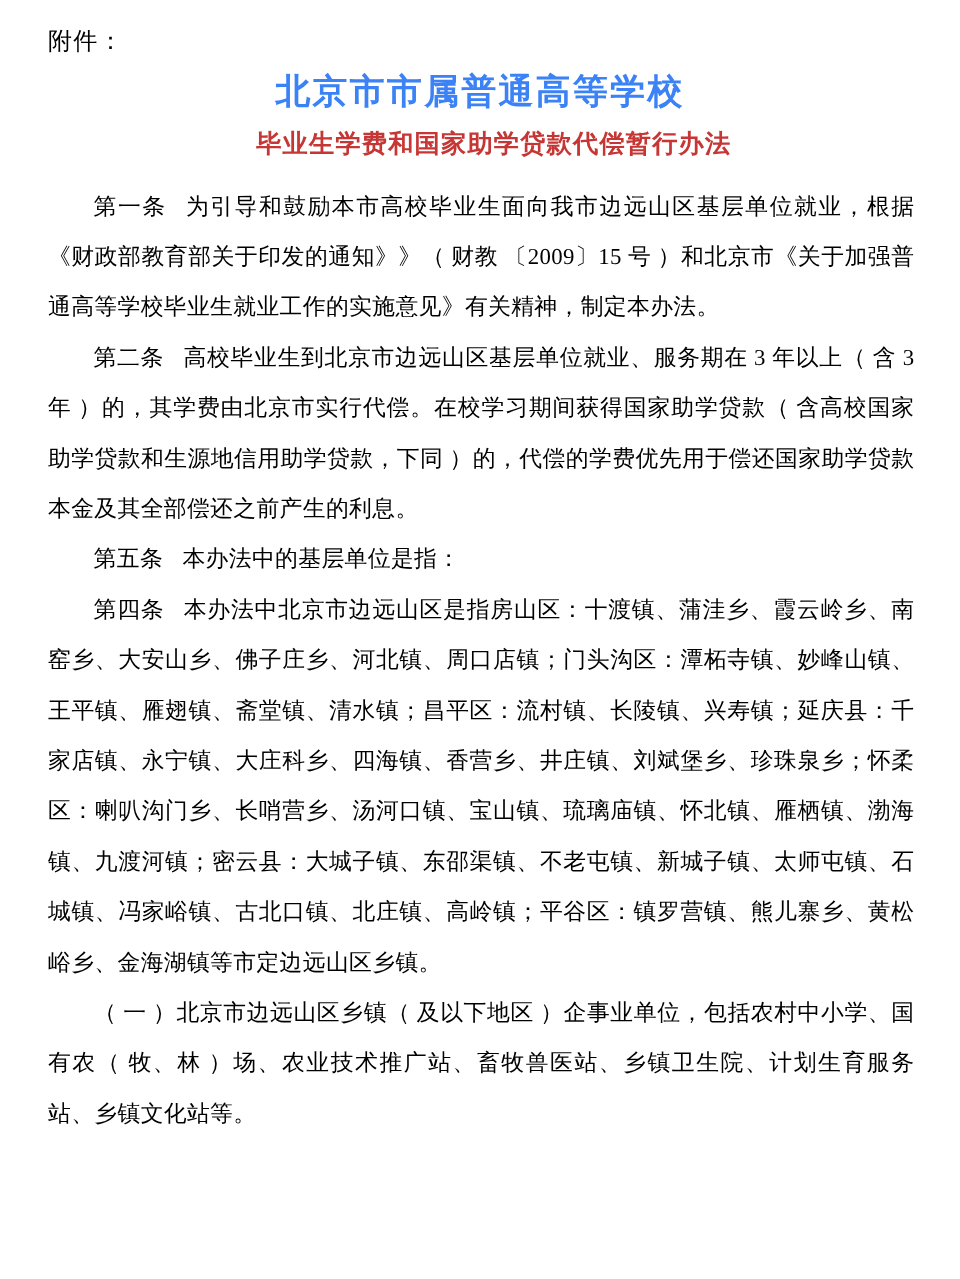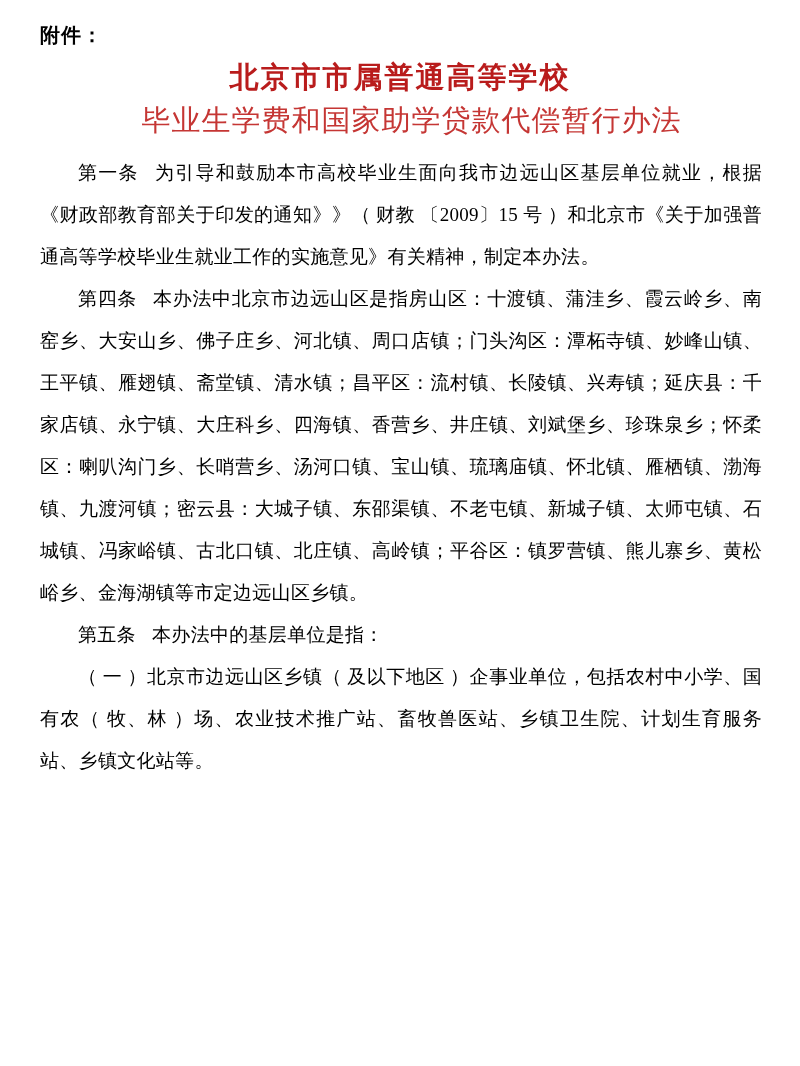--- a/index.html
+++ b/index.html
@@ -12,38 +12,37 @@
     height: 1066px;
     overflow: hidden;
     font-family: "Liberation Serif", "DejaVu Serif", serif;
     color: #000000;
   }
   .attachment-label {
     margin: 22px 0 0 40px;
     font-size: 20px;
     line-height: 26px;
     letter-spacing: 1px;
-    font-weight: bold;
   }
   .doc-title-line1 {
     margin: 12px 0 0 0;
     text-align: center;
     font-family: "Liberation Sans", "DejaVu Sans", sans-serif;
     font-weight: bold;
     font-size: 29px;
     line-height: 34px;
-    color: #b91c1c;
+    color: #3b82f6;
     letter-spacing: 2px;
   }
   .doc-title-line2 {
     margin: 9px 0 0 0;
     text-align: center;
     font-family: "Liberation Serif", "DejaVu Serif", serif;
-    font-weight: normal;
-    font-size: 29px;
+    font-weight: bold;
+    font-size: 21px;
     line-height: 34px;
     color: #c53634;
     letter-spacing: 1px;
     padding-left: 23px;
   }
   .content {
     margin-top: 15px;
     padding: 0 38px 0 40px;
     font-size: 19px;
     line-height: 42px;
@@ -70,27 +69,30 @@
 <div class="doc-title-line1">北京市市属普通高等学校</div>
 
 <div class="doc-title-line2">毕业生学费和国家助学贷款代偿暂行办法</div>
 
 <div class="content">
 
   <p>
     <span class="article-label">第一条</span><span>为引导和鼓励本市高校毕业生面向我市边远山区基层单位就业，根据《财政部教育部关于印发的通知》》（ 财教 〔2009〕15 号 ）和北京市《关于加强普通高等学校毕业生就业工作的实施意见》有关精神，制定本办法。</span>
   </p>
 
+  <p>
+    <span class="article-label">第二条</span><span>高校毕业生到北京市边远山区基层单位就业、服务期在 3 年以上（ 含 3 年 ）的，其学费由北京市实行代偿。在校学习期间获得国家助学贷款（ 含高校国家助学贷款和生源地信用助学贷款，下同 ）的，代偿的学费优先用于偿还国家助学贷款本金及其全部偿还之前产生的利息。</span>
+  </p>
 
 
   <p>
-    <span class="article-label">第四条</span><span>本办法中北京市边远山区是指房山区：十渡镇、蒲洼乡、霞云岭乡、南窑乡、大安山乡、佛子庄乡、河北镇、周口店镇；门头沟区：潭柘寺镇、妙峰山镇、王平镇、雁翅镇、斋堂镇、清水镇；昌平区：流村镇、长陵镇、兴寿镇；延庆县：千家店镇、永宁镇、大庄科乡、四海镇、香营乡、井庄镇、刘斌堡乡、珍珠泉乡；怀柔区：喇叭沟门乡、长哨营乡、汤河口镇、宝山镇、琉璃庙镇、怀北镇、雁栖镇、渤海镇、九渡河镇；密云县：大城子镇、东邵渠镇、不老屯镇、新城子镇、太师屯镇、石城镇、冯家峪镇、古北口镇、北庄镇、高岭镇；平谷区：镇罗营镇、熊儿寨乡、黄松峪乡、金海湖镇等市定边远山区乡镇。</span>
+    <span class="article-label">第五条</span><span>本办法中的基层单位是指：</span>
   </p>
 
   <p>
-    <span class="article-label">第五条</span><span>本办法中的基层单位是指：</span>
+    <span class="article-label">第四条</span><span>本办法中北京市边远山区是指房山区：十渡镇、蒲洼乡、霞云岭乡、南窑乡、大安山乡、佛子庄乡、河北镇、周口店镇；门头沟区：潭柘寺镇、妙峰山镇、王平镇、雁翅镇、斋堂镇、清水镇；昌平区：流村镇、长陵镇、兴寿镇；延庆县：千家店镇、永宁镇、大庄科乡、四海镇、香营乡、井庄镇、刘斌堡乡、珍珠泉乡；怀柔区：喇叭沟门乡、长哨营乡、汤河口镇、宝山镇、琉璃庙镇、怀北镇、雁栖镇、渤海镇、九渡河镇；密云县：大城子镇、东邵渠镇、不老屯镇、新城子镇、太师屯镇、石城镇、冯家峪镇、古北口镇、北庄镇、高岭镇；平谷区：镇罗营镇、熊儿寨乡、黄松峪乡、金海湖镇等市定边远山区乡镇。</span>
   </p>
 
   <p>
     <span class="article-label"></span><span>（ 一 ）北京市边远山区乡镇（ 及以下地区 ）企事业单位，包括农村中小学、国有农（ 牧、林 ）场、农业技术推广站、畜牧兽医站、乡镇卫生院、计划生育服务站、乡镇文化站等。</span>
   </p>
 
 </div>
 
 </body></html>

